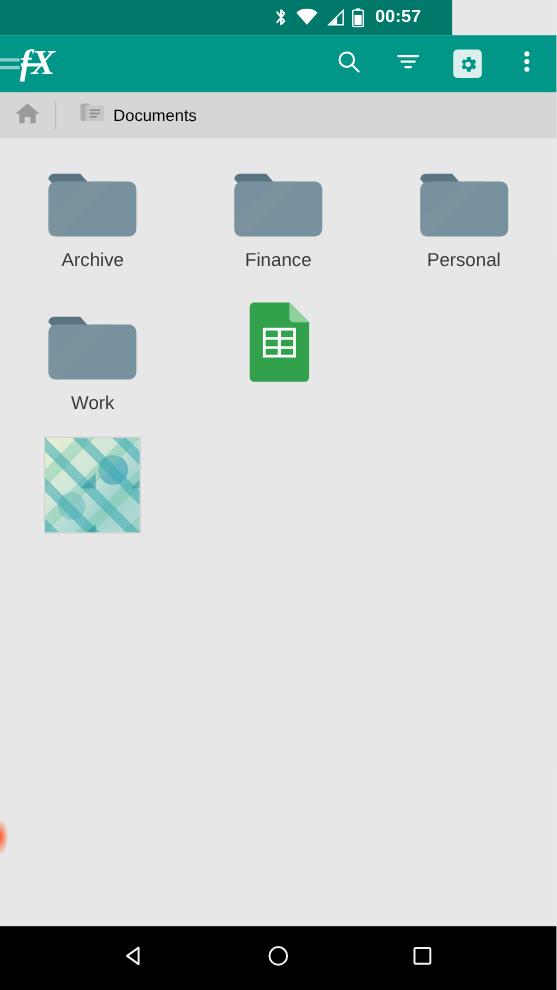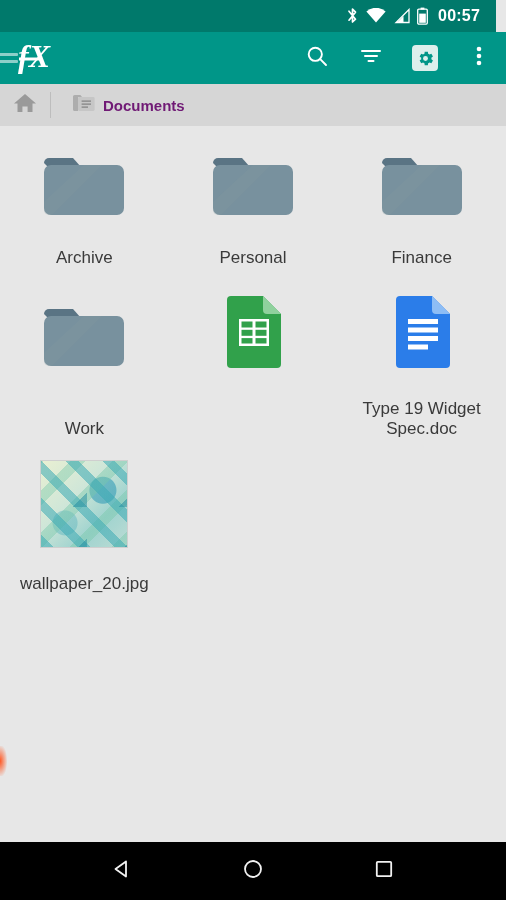--- a/index.html
+++ b/index.html
@@ -6,23 +6,23 @@
   html, body {
     width:506px; height:900px;
     font-family:"Liberation Sans", sans-serif;
     background:#e7e7e7;
     overflow:hidden;
   }
   #app { position:relative; width:506px; height:900px; background:#e7e7e7; }
 
   
   .statusbar {
-    position:absolute; top:0; left:0; width:496px; height:32px;
+    position:absolute; top:0; left:0; width:411px; height:32px;
     background:#00796b; display:flex; align-items:center;
-    justify-content:flex-end; padding-right:16px; gap:7px;
+    justify-content:flex-end; padding-right:28px; gap:7px;
   }
   .st-icon { display:flex; align-items:center; justify-content:center; }
   .st-time { color:#fff; font-size:16px; font-weight:bold; letter-spacing:.2px;
              margin-left:3px; line-height:1; }
 
   
   .toolbar {
     position:absolute; top:32px; left:0; width:506px; height:52px;
     background:#009688; display:flex; align-items:center;
   }
@@ -43,31 +43,31 @@
   
   .crumbbar {
     position:absolute; top:84px; left:0; width:506px; height:42px;
     background:#d6d6d6; display:flex; align-items:center;
   }
   .crumb-home { width:50px; height:42px; display:flex; align-items:center;
                 justify-content:center; cursor:pointer; }
   .crumb-sep { width:1px; height:26px; background:#bdbdbd; }
   .crumb-item { display:flex; align-items:center; gap:8px; padding-left:22px;
                 cursor:pointer; }
-  .crumb-label { color:#701a75; font-size:15px; font-weight:bold; }
+  .crumb-label { color:#000000; font-size:15px; font-weight:normal; }
 
   
   .content { position:absolute; top:126px; left:0; width:506px; height:716px;
              background:#e7e7e7; overflow:hidden; }
   .grid { display:grid; grid-template-columns:repeat(3,1fr); }
   .cell { display:flex; flex-direction:column; align-items:center;
           padding-top:18px; cursor:pointer; }
   .cell .icon-wrap { height:78px; display:flex; align-items:flex-end;
                      justify-content:center; }
-  .cell .label { margin-top:26px; font-size:17px; color:#3a3a3a;
+  .cell .label { margin-top:5px; font-size:17px; color:#3a3a3a;
                  text-align:center; line-height:1.22; max-width:150px;
                  word-wrap:break-word; }
   .row2 .cell { padding-top:26px;justify-content:space-between; }
   .row3 .cell { padding-top:30px; }
 
   .thumb { width:88px; height:88px; border:1px solid #cfcfcf;
            position:relative; overflow:hidden; }
 
   
   .wp20 { background:
@@ -245,32 +245,32 @@
       </div>
 
       <div class="cell">
         <span class="icon-wrap">
           <svg width="88" height="70" viewBox="0 0 88 70">
             <path d="M4 11 A5 5 0 0 1 9 6 H33 L41 15 H8 Z" fill="#5a7484"></path>
             <rect x="4" y="13" width="80" height="50" rx="7" fill="#78919e"></rect>
             <path d="M4 50 L44 13 H62 L12 63 H9 A5 5 0 0 1 4 58 Z" fill="#84999f" opacity=".32"></path>
           </svg>
         </span>
-        <span class="label">Personal</span>
+        <span class="label">Finance</span>
       </div>
 
       <div class="cell">
         <span class="icon-wrap">
           <svg width="88" height="70" viewBox="0 0 88 70">
             <path d="M4 11 A5 5 0 0 1 9 6 H33 L41 15 H8 Z" fill="#5a7484"></path>
             <rect x="4" y="13" width="80" height="50" rx="7" fill="#78919e"></rect>
             <path d="M4 50 L44 13 H62 L12 63 H9 A5 5 0 0 1 4 58 Z" fill="#84999f" opacity=".32"></path>
           </svg>
         </span>
-        <span class="label">Finance</span>
+        <span class="label">Personal</span>
       </div>
     </div>
 
     <div class="grid row2">
 
       <div class="cell">
         <span class="icon-wrap">
           <svg width="88" height="70" viewBox="0 0 88 70">
             <path d="M4 11 A5 5 0 0 1 9 6 H33 L41 15 H8 Z" fill="#5a7484"></path>
             <rect x="4" y="13" width="80" height="50" rx="7" fill="#78919e"></rect>
@@ -289,42 +289,28 @@
             <rect x="20.5" y="26.5" width="11" height="6" fill="#31a14b"></rect>
             <rect x="34.5" y="26.5" width="11" height="6" fill="#31a14b"></rect>
             <rect x="20.5" y="34.8" width="11" height="6" fill="#31a14b"></rect>
             <rect x="34.5" y="34.8" width="11" height="6" fill="#31a14b"></rect>
             <rect x="20.5" y="43.1" width="11" height="5.4" fill="#31a14b"></rect>
             <rect x="34.5" y="43.1" width="11" height="5.4" fill="#31a14b"></rect>
           </svg>
         </span>
       </div>
 
-      <div class="cell">
-        <span class="icon-wrap">
-          <svg width="64" height="78" viewBox="0 0 64 78">
-            <path d="M6 5 A4 4 0 0 1 10 1 H42 L60 19 V69 A4 4 0 0 1 56 73 H10 A4 4 0 0 1 6 69 Z" fill="#2b7de9"></path>
-            <path d="M42 1 L60 19 H46 A4 4 0 0 1 42 15 Z" fill="#8dbdf5"></path>
-            <rect x="18" y="24" width="30" height="5" fill="#ffffff"></rect>
-            <rect x="18" y="32.5" width="30" height="5" fill="#ffffff"></rect>
-            <rect x="18" y="41" width="30" height="5" fill="#ffffff"></rect>
-            <rect x="18" y="49.5" width="20" height="5" fill="#ffffff"></rect>
-          </svg>
-        </span>
-        <span class="label">Type 19 Widget Spec.doc</span>
-      </div>
     </div>
 
     <div class="grid row3">
 
       <div class="cell">
         <span class="icon-wrap">
           <span class="thumb wp20"></span>
         </span>
-        <span class="label">wallpaper_20.jpg</span>
       </div>
 
 
       <div class="cell"></div>
     </div>
 
     <span class="edge-glow"></span>
   </div>
 
   <div class="navbar">

